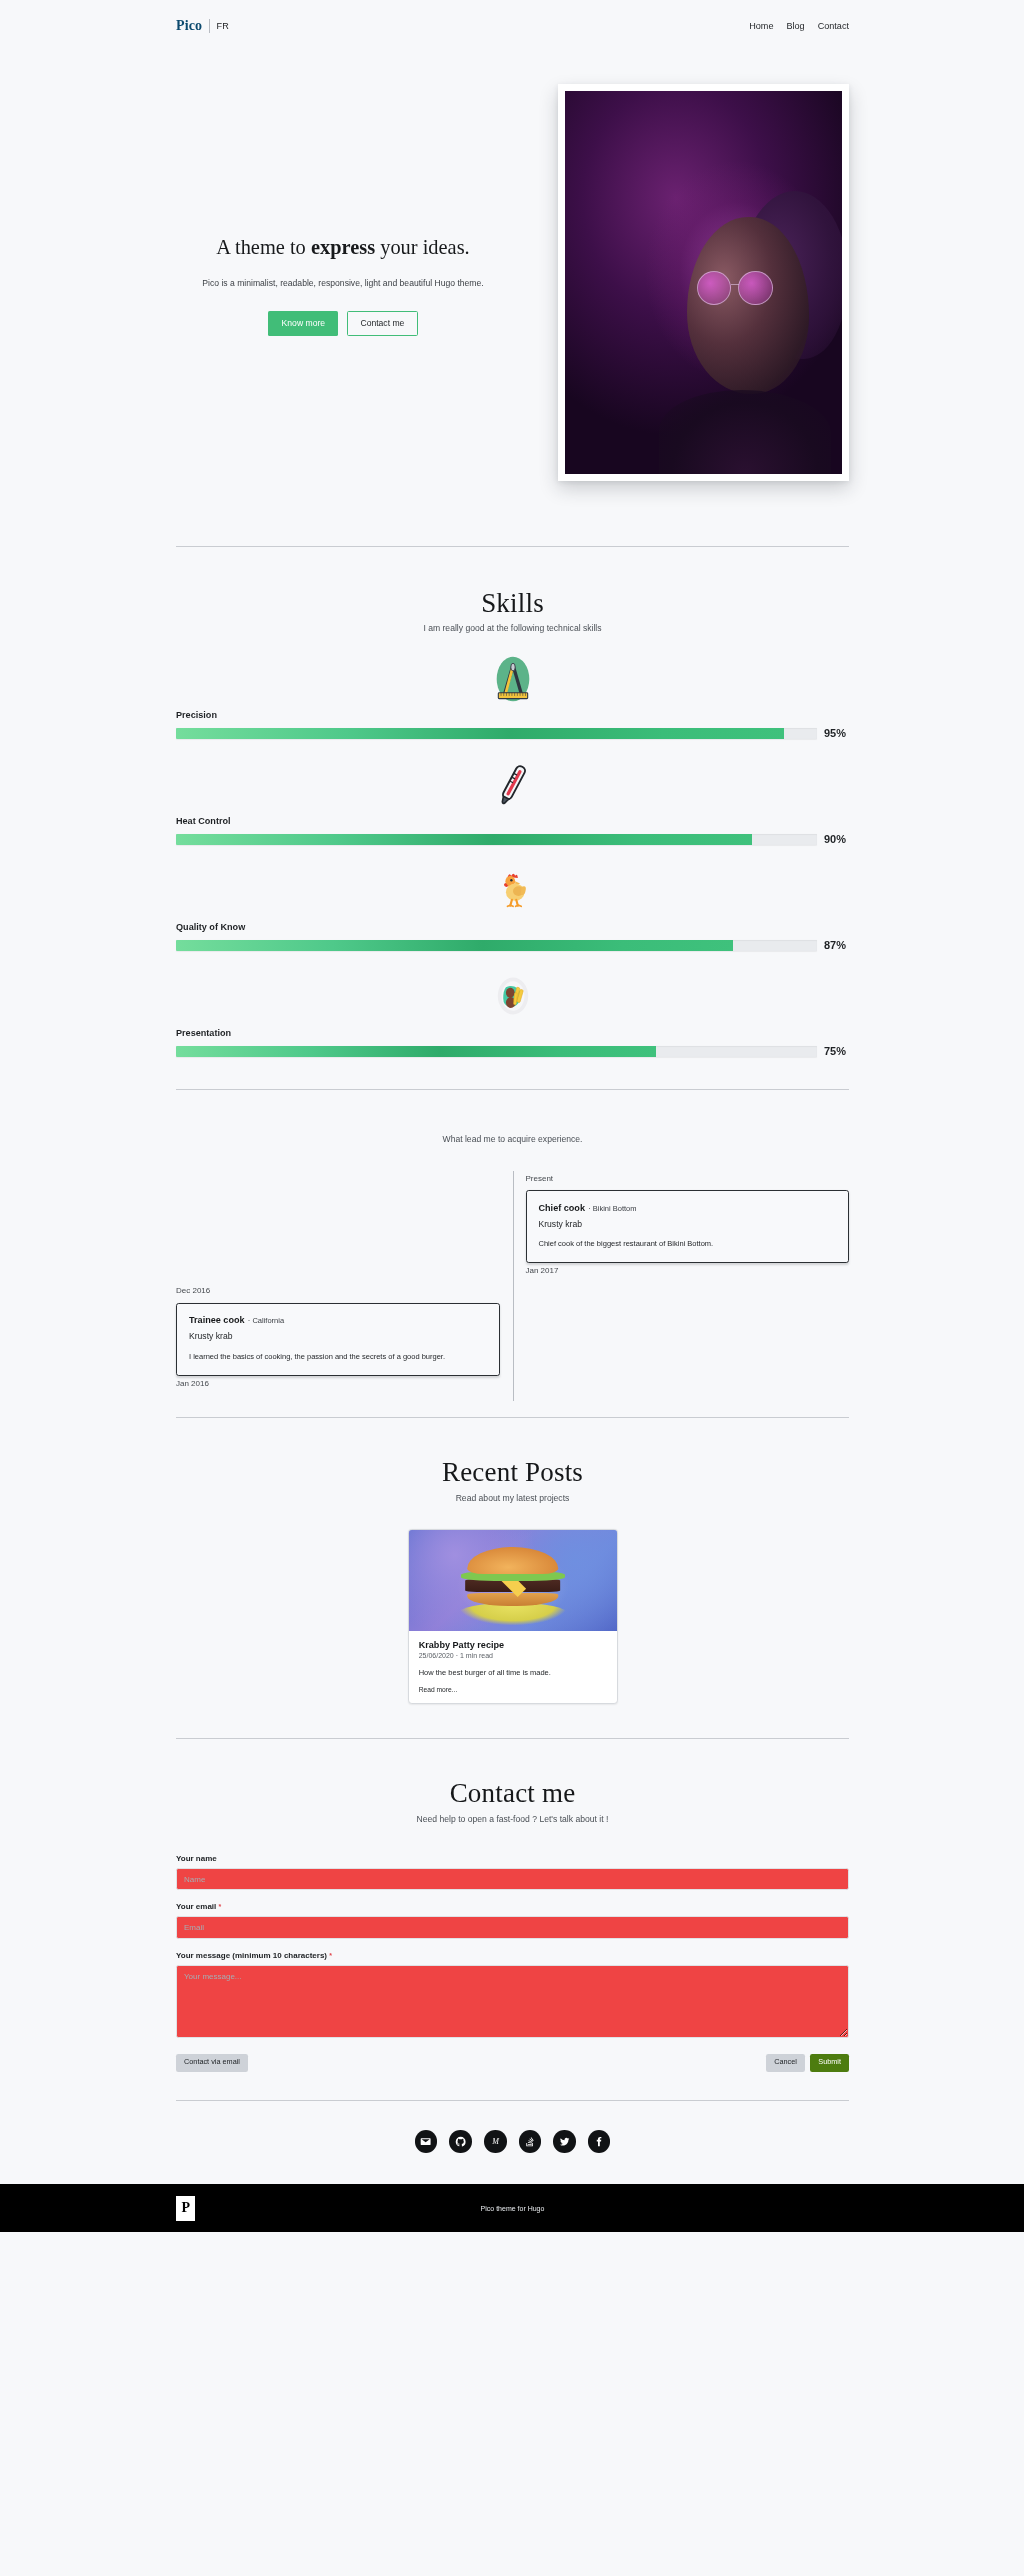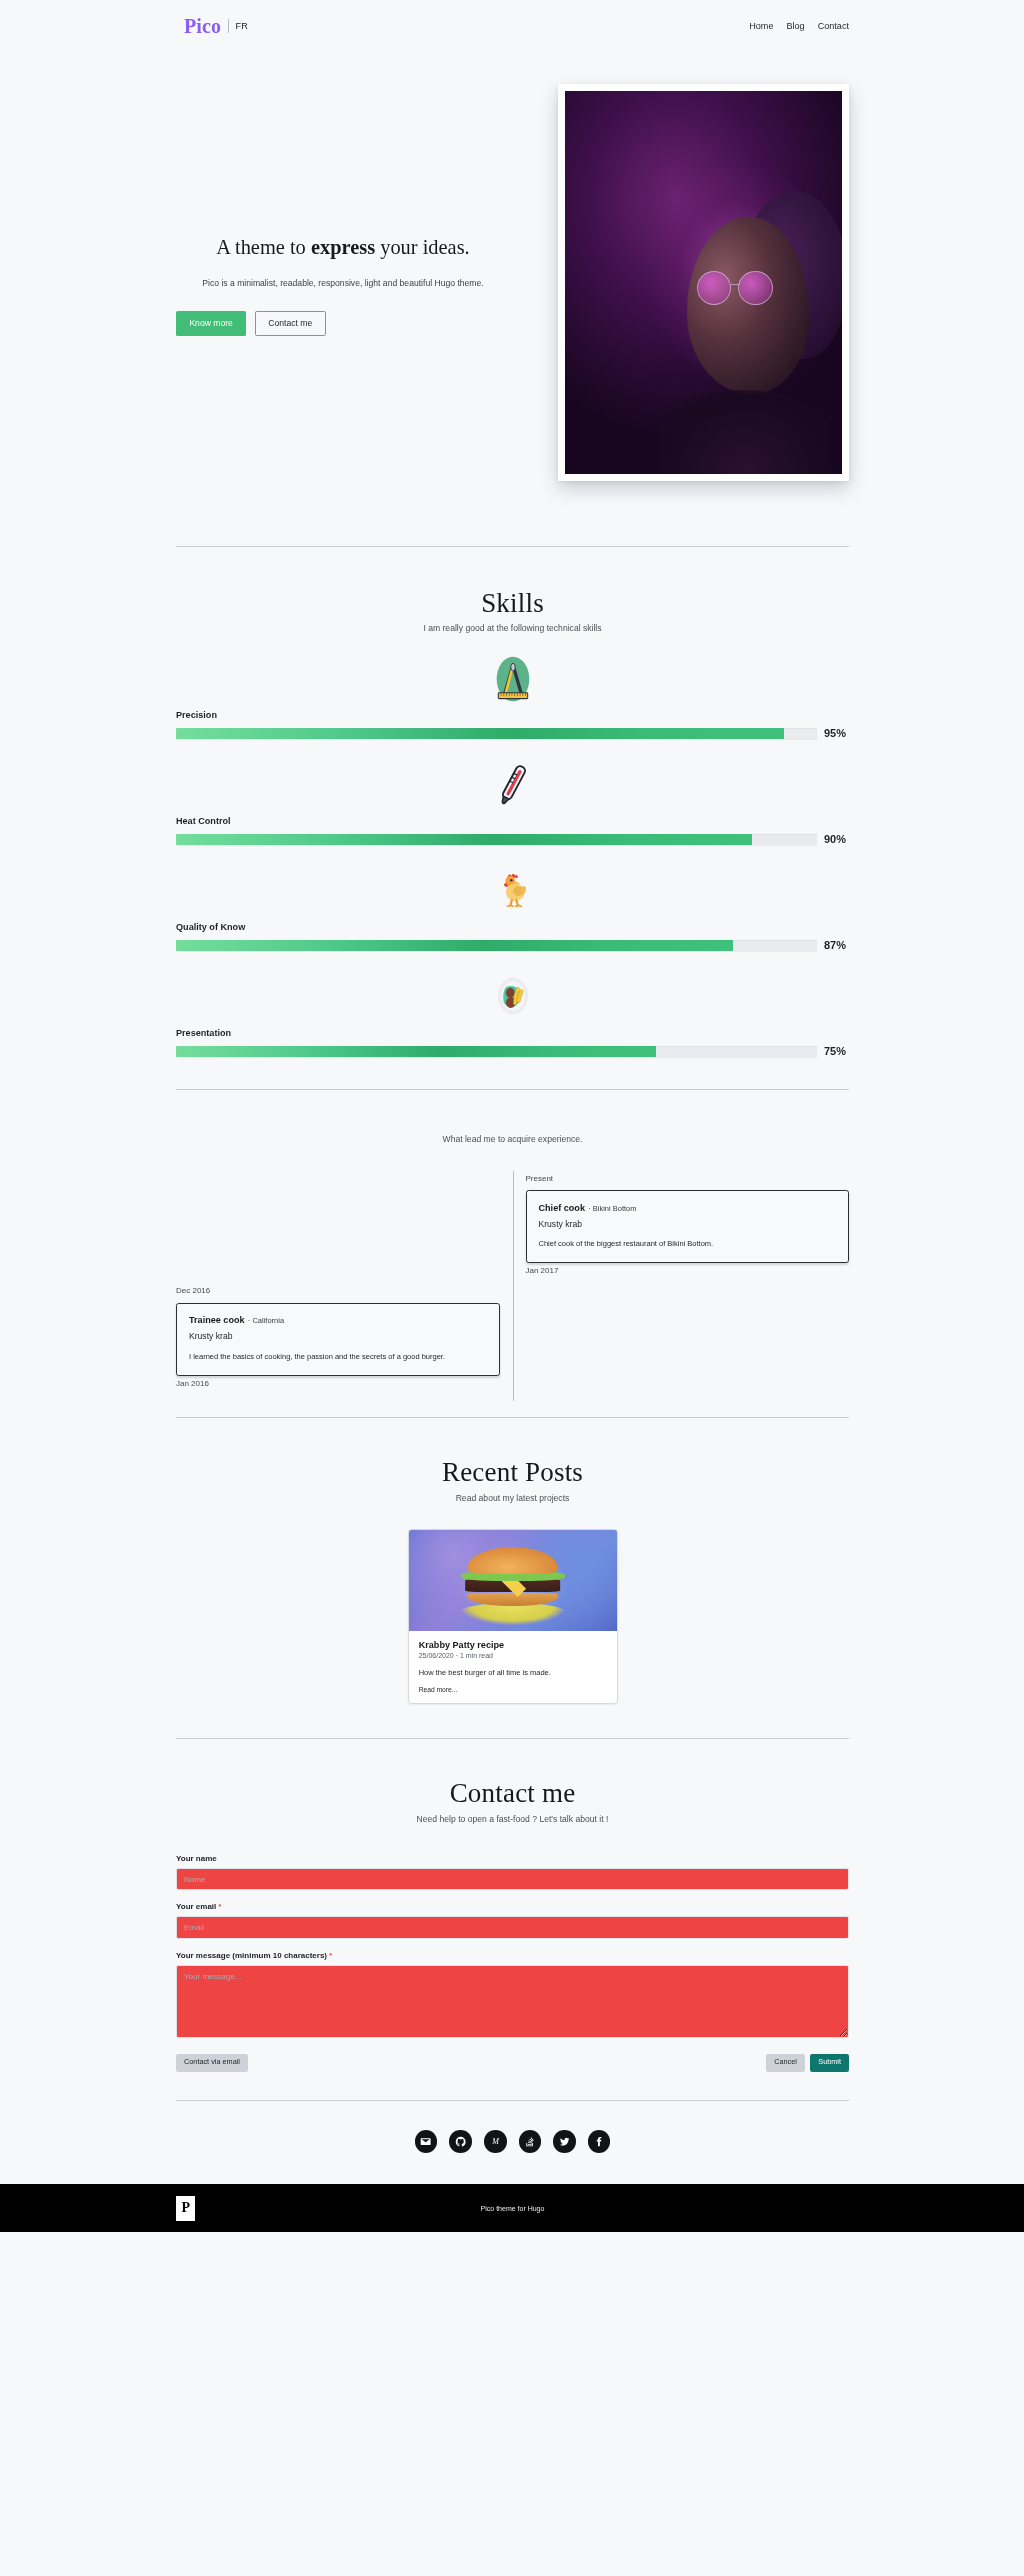--- a/index.html
+++ b/index.html
@@ -22,25 +22,24 @@
   .hdr-inner {
     width: 673px;
     margin: 0 auto;
     display: flex;
     align-items: center;
     justify-content: space-between;
   }
   .brand { display: flex; align-items: center; gap: 7px; }
   .brand-name {
     font-family: "Liberation Serif", serif;
-    font-size: 20px;
+    font-size: 14px;
     font-weight: 700;
     letter-spacing: 0.1px;
-    color: #8b5cf6;
-    margin-left: 8px;
+    color: #0c4a6e;
   }
   .brand-sep { width: 0.5px; height: 14px; background: #b8bcc2; }
   .lang-toggle {
     font-size: 9.1px;
     color: #1b1d1f;
     letter-spacing: 0.2px;
     text-decoration: none;
     cursor: pointer;
   }
   .nav { display: flex; align-items: center; gap: 13px; }
@@ -72,21 +71,21 @@
     line-height: 1.25;
     color: #181a1c;
     margin-bottom: 18.3px;
   }
   .hero-title b { font-weight: 700; }
   .hero-sub {
     font-size: 8.6px;
     color: #3b3f44;
     margin-bottom: 22.6px;
   }
-  .hero-actions { display: flex; gap: 8.6px; justify-content: flex-start; }
+  .hero-actions { display: flex; gap: 8.6px; justify-content: center; }
   .btn {
     font-size: 8.6px;
     padding: 6px 12.4px;
     border-radius: 1.6px;
     cursor: pointer;
     text-decoration: none;
     display: inline-block;
     line-height: 1.25;
     border: 0.5px solid transparent;
   }
@@ -342,21 +341,21 @@
   .btn-sm {
     font-size: 7.3px;
     padding: 4.8px 8px;
     border-radius: 2.2px;
     border: none;
     cursor: pointer;
     font-family: "Liberation Sans", sans-serif;
     line-height: 1.2;
   }
   .btn-grey { background: #ced2d8; color: #1d2023; }
-  .btn-dark { background: #0f766e; color: #fff; }
+  .btn-dark { background: #4d7c0f; color: #fff; }
   .actions-right { display: flex; gap: 5.4px; }
 
   
   .social-strip {
     display: flex;
     justify-content: center;
     gap: 12px;
     padding: 30px 0 31px 0;
   }
   .social-btn {

